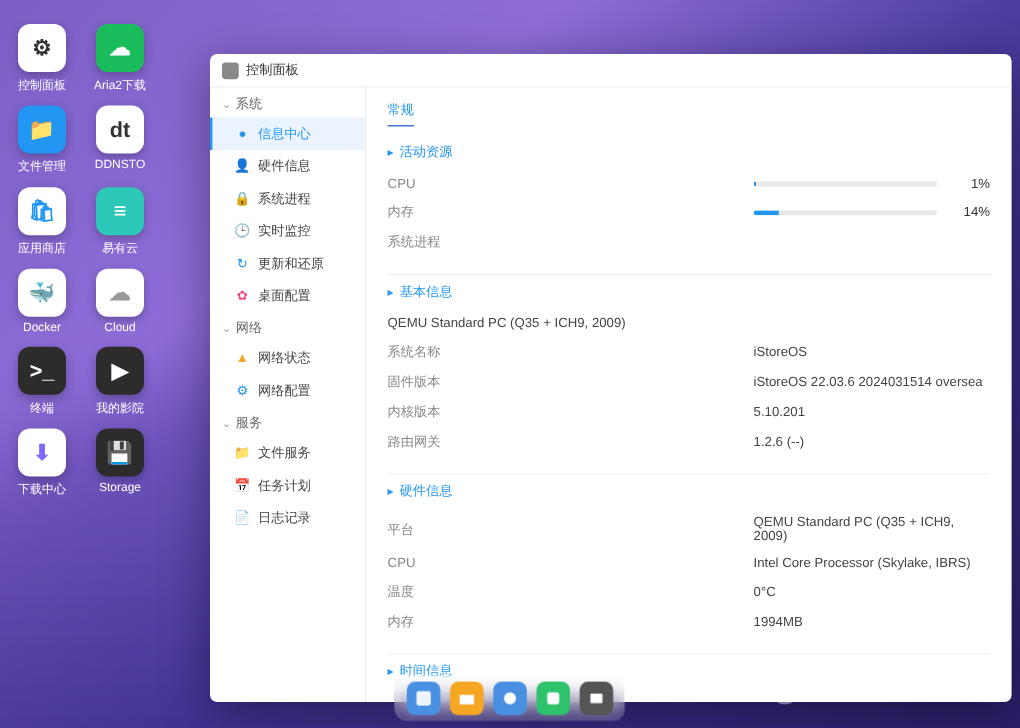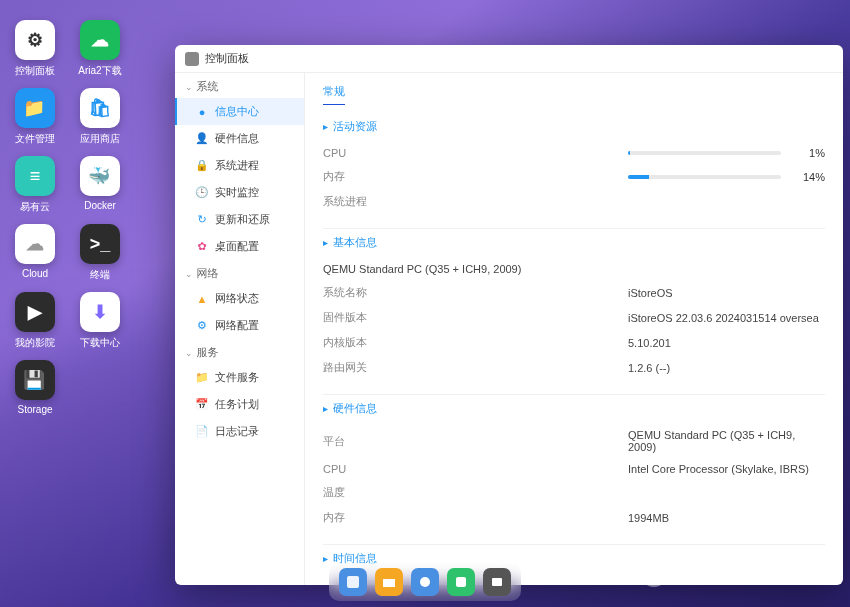--- a/index.html
+++ b/index.html
@@ -111,20 +111,24 @@
     </div>
     <div class="di">
       <div class="ic ic-green" style="color: rgb(255, 255, 255); font-size: 18px; font-weight: bold;">☁</div>
       <div class="lbl">Aria2下载</div>
     </div>
     <div class="di">
       <div class="ic ic-blue" style="color: rgb(255, 255, 255); font-size: 18px; font-weight: bold;">📁</div>
       <div class="lbl">文件管理</div>
     </div>
     <div class="di">
+      <div class="ic ic-white" style="color: rgb(51, 51, 51); font-size: 18px; font-weight: bold;">dt</div>
+      <div class="lbl">DDNSTO</div>
+    </div>
+    <div class="di">
       <div class="ic ic-white" style="color: rgb(33, 150, 243); font-size: 18px; font-weight: bold;">🛍</div>
       <div class="lbl">应用商店</div>
     </div>
     <div class="di">
       <div class="ic ic-teal" style="color: rgb(255, 255, 255); font-size: 18px; font-weight: bold;">≡</div>
       <div class="lbl">易有云</div>
     </div>
     <div class="di">
       <div class="ic ic-white" style="color: rgb(33, 150, 243); font-size: 18px; font-weight: bold;">🐳</div>
       <div class="lbl">Docker</div>
@@ -287,20 +291,21 @@
             <div class="row">
               <div class="key">平台</div>
               <div class="val">QEMU Standard PC (Q35 + ICH9, 2009)</div>
             </div>
             <div class="row">
               <div class="key">CPU</div>
               <div class="val">Intel Core Processor (Skylake, IBRS)</div>
             </div>
             <div class="row">
               <div class="key">温度</div>
+              <div class="val">0°C</div>
             </div>
             <div class="row">
               <div class="key">内存</div>
               <div class="val">1994MB</div>
             </div>
           </div>
       </div>
 
       <div class="sect">
         <div class="divider"></div>

